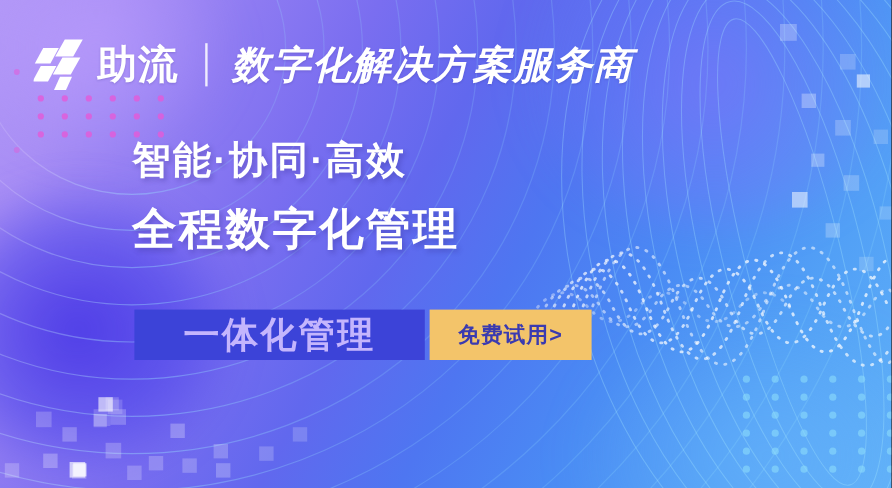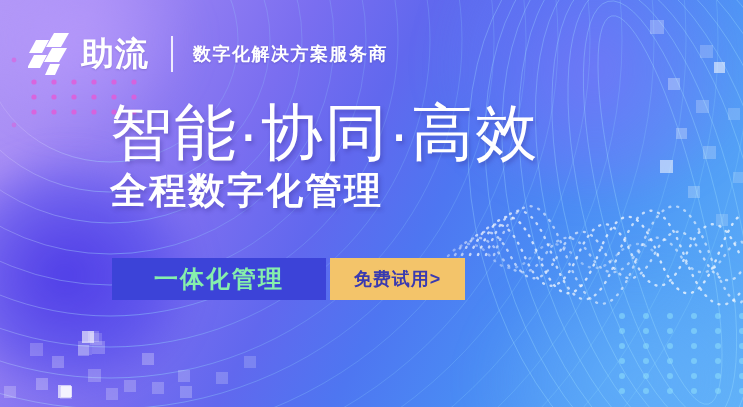--- a/index.html
+++ b/index.html
@@ -99,35 +99,36 @@
   }
   .brand-divider {
     width: 2px;
     height: 36px;
     background: rgba(255,255,255,0.85);
     margin: 0 20px 0 22px;
     flex: 0 0 auto;
   }
   .brand-tagline {
     color: #ffffff;
-    font-size: 18px;
+    font-size: 32px;
     font-weight: bold;
     letter-spacing: 1.5px;
     white-space: nowrap;
     line-height: 46px;
     text-shadow: 0 1px 2px rgba(40,30,120,0.22);
+    font-style: italic;
   }
 
   .headline {
     position: absolute;
     left: 110px;
     top: 104px;
     color: #ffffff;
-    font-size: 62px;
-    font-weight: normal;
+    font-size: 32px;
+    font-weight: bold;
     letter-spacing: 2px;
     line-height: 58px;
     white-space: nowrap;
     text-shadow: 2px 3px 4px rgba(45,35,130,0.30);
   }
   .headline-l2 {
     position: absolute;
     left: 110px;
     top: 162px;
     color: #ffffff;
@@ -142,25 +143,25 @@
   .cta-row {
     position: absolute;
     left: 112px;
     top: 258px;
     display: flex;
     align-items: stretch;
     height: 42px;
   }
   .btn-primary {
     background: #3c43d8;
-    color: #86efac;
-    font-size: 24px;
+    color: #c4b5fd;
+    font-size: 30px;
     font-weight: bold;
     letter-spacing: 2px;
-    width: 214px;
+    width: 242px;
     display: flex;
     align-items: center;
     justify-content: center;
     box-sizing: border-box;
     border: none;
     cursor: pointer;
     font-family: inherit;
   }
   .btn-trial {
     background: #f3c46a;

